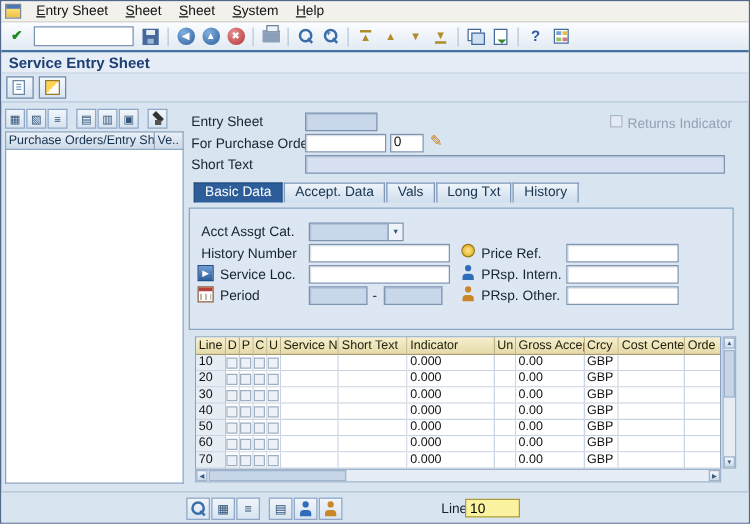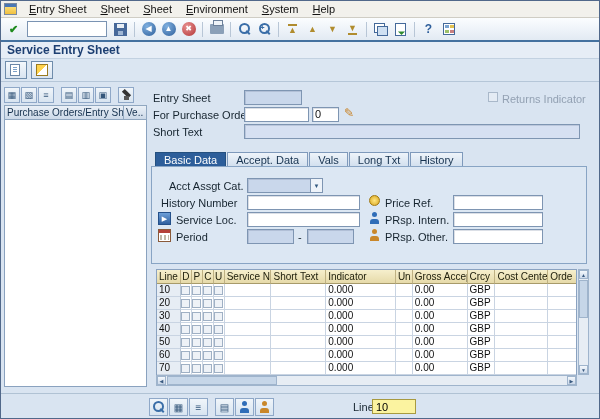--- a/index.html
+++ b/index.html
@@ -100,21 +100,21 @@
   .coin { position:absolute; width:13px; height:13px; }
   .coin::before { content:""; position:absolute; top:1px; left:1px; width:9px; height:9px; border-radius:50%;
                   background:radial-gradient(#ffe680,#d8a520); border:1px solid #a07810; }
   .person { position:absolute; width:13px; height:12px; }
   .person::before { content:""; position:absolute; top:0; left:4px; width:5px; height:5px; border-radius:50%; background:#2f6db8; }
   .person::after { content:""; position:absolute; bottom:0; left:2px; width:9px; height:5px; border-radius:3px 3px 0 0; background:#2f6db8; }
   .pext::before { background:#c9872a; } .pext::after { background:#c9872a; }
   .pencil { position:absolute; font-size:12px; color:#c87f1e; }
 
   
-  .tabstrip { position:absolute; left:154px; top:151px; display:flex; gap:1px; }
+  .tabstrip { position:absolute; left:154px; top:145px; display:flex; gap:1px; }
   .tab { height:16px; border:1px solid #7e99bb; border-bottom:none; background:linear-gradient(#eef4fa,#cfdded);
          color:#16324f; font-size:11px; padding:1px 8px; white-space:nowrap; }
   .tab.sel { background:#2d5e9a; color:#fff; border-color:#24507f; }
   .tabpanel { position:absolute; left:150px; top:165px; width:436px; height:98px; border:1px solid #88a4c4; background:#dce7f3; }
 
   
   .tablebox { position:absolute; left:155px; top:268px; width:421px; border:1px solid #8aa2c0; background:#fff; }
   .thead, .trow { display:flex; }
   .thead { height:14px; }
   .trow { height:13px; }
@@ -145,21 +145,20 @@
 </head>
 <body>
 
 <div id="app">
 
   <div class="menubar">
     <span class="winmenu"></span>
     <span class="menu-item">Entry Sheet</span>
     <span class="menu-item">Sheet</span>
     <span class="menu-item">Sheet</span>
-    <span class="menu-item">Environment</span>
     <span class="menu-item">System</span>
     <span class="menu-item">Help</span>
   </div>
 
   <div class="toolbar">
     <div class="tbtn">
         <span class="g green">✔</span>
       </div>
     <input class="cmd" style="">
     <div class="tbtn">
@@ -276,21 +275,21 @@
 
   <div class="tabstrip">
     <div class="tab sel">Basic Data</div>
     <div class="tab">Accept. Data</div>
     <div class="tab">Vals</div>
     <div class="tab">Long Txt</div>
     <div class="tab">History</div>
   </div>
   <div class="tabpanel"></div>
 
-  <span class="flabel" style="left:168px; top:179px">Acct Assgt Cat.</span>
+  <span class="flabel" style="left:160px; top:179px">Acct Assgt Cat.</span>
   <div class="fld fblue" style="left:246px; top:177px; width:64px"></div>
   <div class="ddseg" style="left:309px; top:177px">
       <span>▼</span>
     </div>
 
   <span class="flabel" style="left:160px; top:196px">History Number</span>
   <div class="fld" style="left:246px; top:194px; width:113px"></div>
 
   <div class="bluebtn" style="left:157px; top:211px">
       <span>▶</span>

